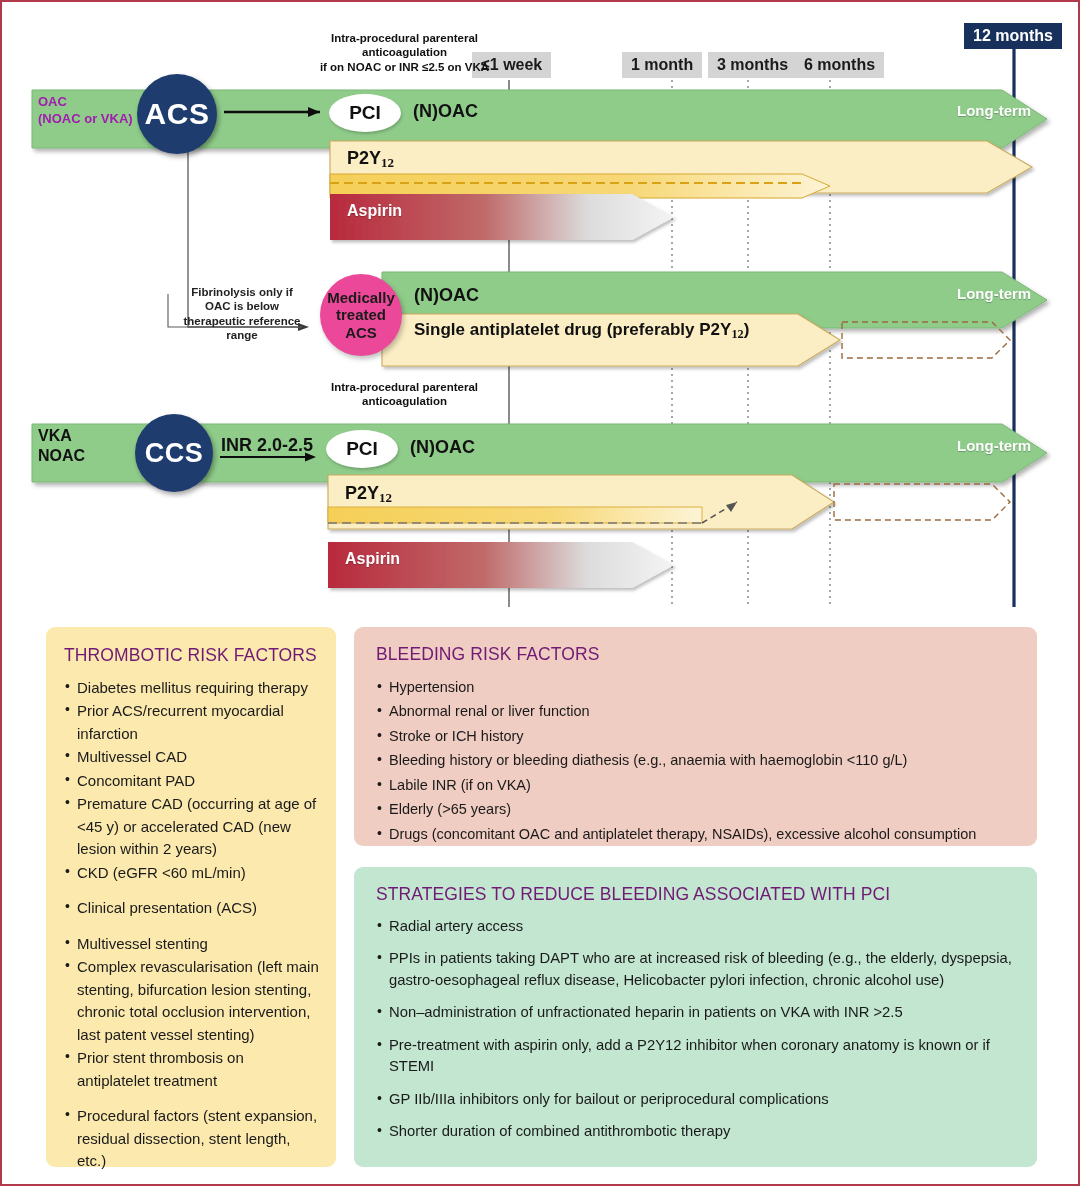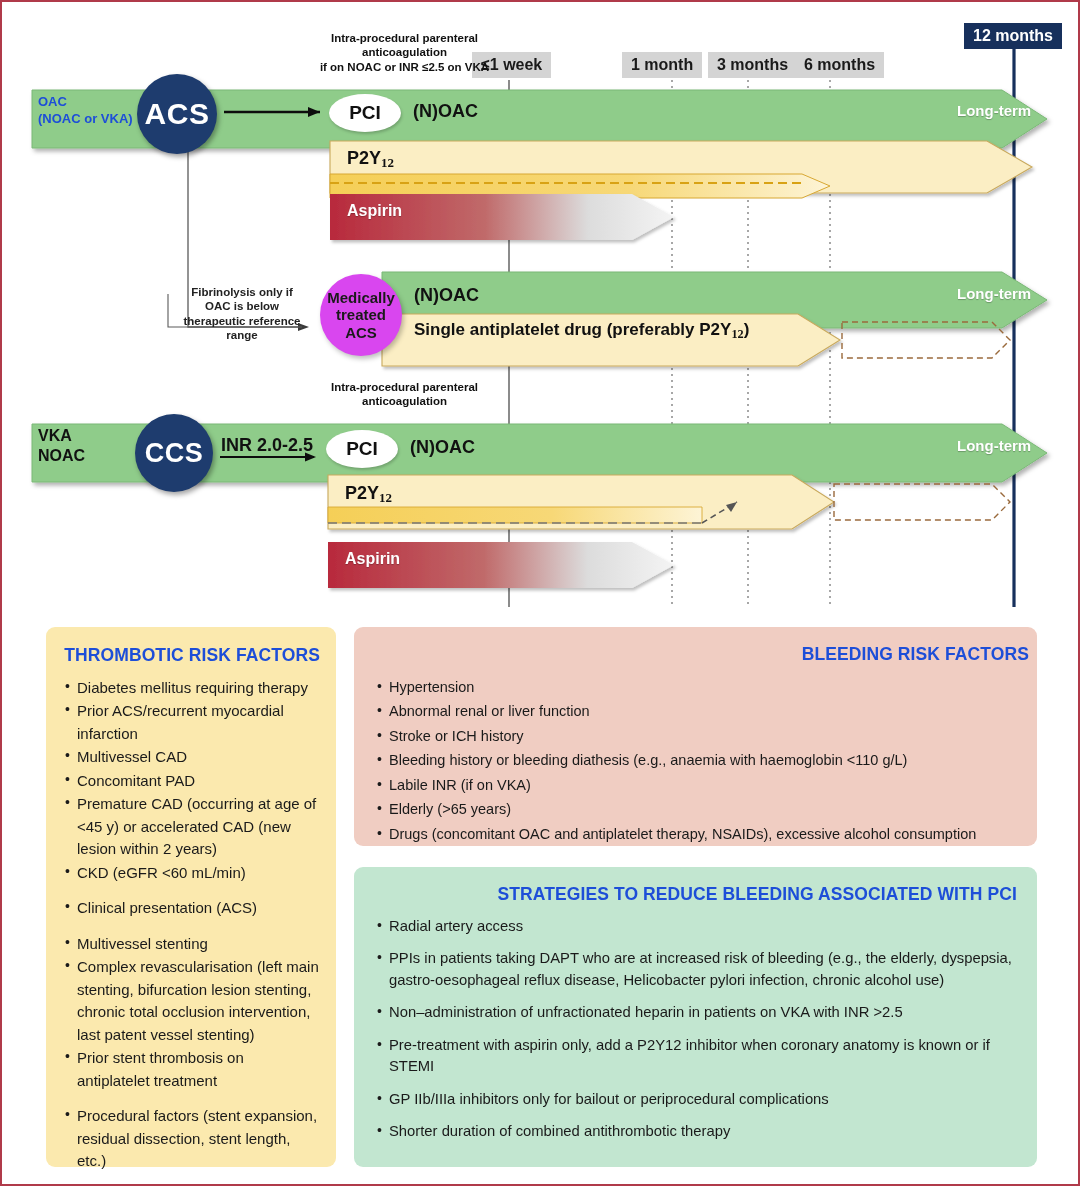--- a/index.html
+++ b/index.html
@@ -34,21 +34,21 @@
   .note.thin{font-weight:normal;font-size:11.5px;color:#222;}
 
   
   .circle{
     position:absolute;border-radius:50%;
     display:flex;align-items:center;justify-content:center;
     text-align:center;
   }
   .circle.navy{background:#1e3c6e;color:#fff;font-weight:bold;font-size:30px;
     box-shadow:2px 3px 5px rgba(0,0,0,.35);letter-spacing:.5px;}
-  .circle.grey{background:#d946ef;color:#1a1a1a;font-weight:bold;font-size:15px;
+  .circle.grey{background:#ec4899;color:#1a1a1a;font-weight:bold;font-size:15px;
     line-height:1.15;box-shadow:2px 3px 5px rgba(0,0,0,.25);}
 
   .pcioval{
     position:absolute;background:#ffffff;border-radius:50%;
     display:flex;align-items:center;justify-content:center;
     font-weight:bold;font-size:19px;color:#111;
     box-shadow:1px 2px 3px rgba(0,0,0,.2);
   }
 
   
@@ -60,22 +60,22 @@
 
   svg{position:absolute;left:0;top:0;overflow:visible;}
 
   
   .panels{position:absolute;left:0;top:612px;width:1075px;height:570px;}
   .panel{position:absolute;border-radius:9px;box-sizing:border-box;}
   .panel.yellow{background:#fbe9ae;}
   .panel.pink{background:#f0cdc2;}
   .panel.mint{background:#c2e6d0;}
   .panel h3{
-    margin:0 0 10px 0;font-size:17.5px;font-weight:bold;color:#1d4ed8;
-    letter-spacing:.1px;line-height:1.25;text-align:right;
+    margin:0 0 10px 0;font-size:17.5px;font-weight:normal;color:#701a75;
+    letter-spacing:.1px;line-height:1.25;
   }
   .panel ul{margin:0;padding:0;list-style:none;}
   .panel li{
     position:relative;padding-left:13px;color:#1a1a1a;
     font-size:14.5px;line-height:1.45;margin-bottom:1px;
   }
   .panel li::before{content:"\2022";position:absolute;left:1px;top:-1px;font-size:14px;}
   .panel.yellow li{font-size:15px;line-height:1.5;}
   .panel.pink li{font-size:14.5px;line-height:1.62;}
   .panel.mint li{font-size:14.8px;line-height:1.45;margin-bottom:11px;}
@@ -166,21 +166,21 @@
     <div class="note" style="left:285px;top:29px;width:235px;">Intra-procedural parenteral
 anticoagulation
 if on NOAC or INR ≤2.5 on VKA</div>
     <div class="note thin" style="left:170px;top:283px;width:140px;font-weight:bold;">Fibrinolysis only if
 OAC is below
 therapeutic reference
 range</div>
     <div class="note" style="left:285px;top:378px;width:235px;">Intra-procedural parenteral
 anticoagulation</div>
 
-    <div style="position:absolute;left:36px;top:92px;font-size:13px;font-weight:bold;color:#1d4ed8;line-height:1.3;">
+    <div style="position:absolute;left:36px;top:92px;font-size:13px;font-weight:bold;color:#a21caf;line-height:1.3;">
       <div>OAC</div>
       <div>(NOAC or VKA)</div>
     </div>
 
     <div class="circle navy" style="left:135px;top:72px;width:80px;height:80px;">
       <span>ACS</span>
     </div>
 
     <div class="pcioval" style="left:327px;top:92px;width:72px;height:38px;">
       <span>PCI</span>

